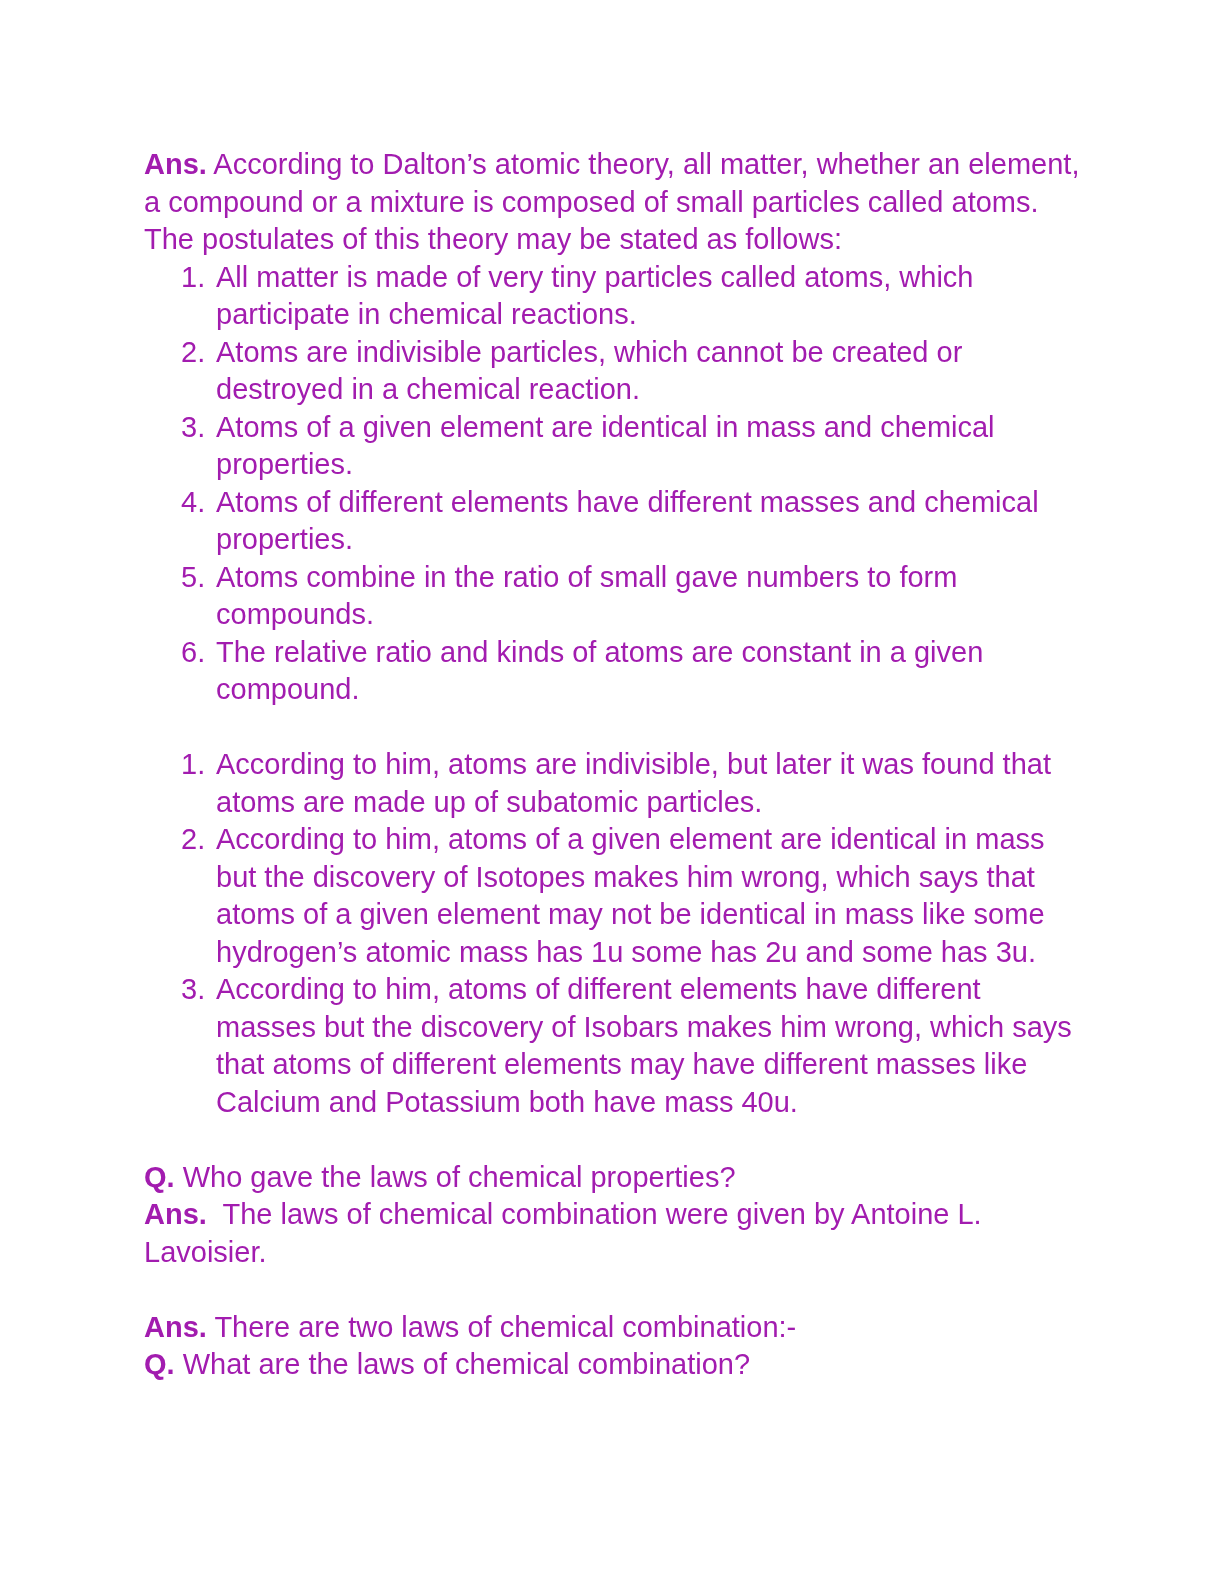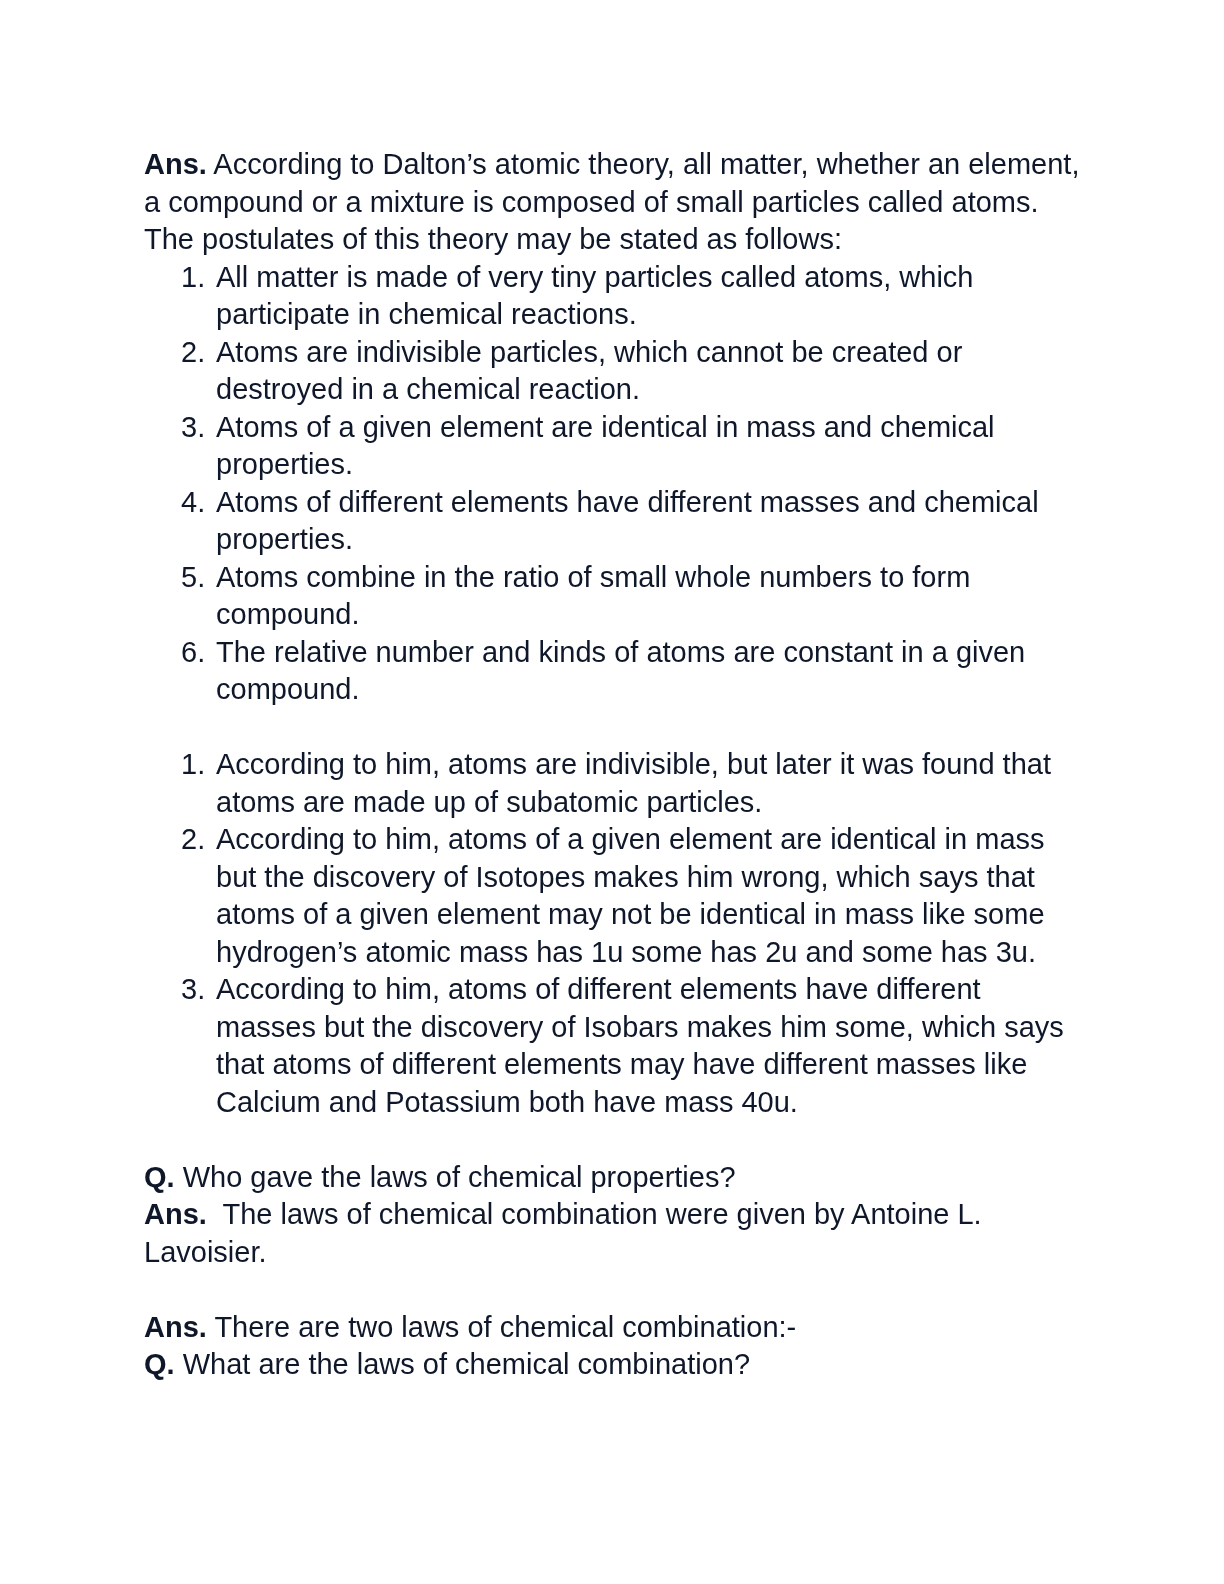--- a/index.html
+++ b/index.html
@@ -6,21 +6,21 @@
   .page {
     position: relative;
     width: 1224px;
     height: 1584px;
     background: #ffffff;
     box-sizing: border-box;
     padding: 146px 144px 0 144px;
     font-family: "Liberation Sans", sans-serif;
     font-size: 29px;
     line-height: 37.5px;
-    color: #0f172a;
+    color: #a21caf;
     overflow: hidden;
   }
   .para { margin: 0; }
   .para .lbl { font-weight: 700; }
   .para .txt, .li .txt { white-space: pre-wrap; }
   .blank { height: 37.5px; }
   .list { margin: 0; }
   .li { display: flex; }
   .li .num {
     flex: 0 0 72px;
@@ -50,43 +50,43 @@
     <div class="li">
       <span class="num">3.</span>
       <span class="txt">Atoms of a given element are identical in mass and chemical properties.</span>
     </div>
     <div class="li">
       <span class="num">4.</span>
       <span class="txt">Atoms of different elements have different masses and chemical properties.</span>
     </div>
     <div class="li">
       <span class="num">5.</span>
-      <span class="txt">Atoms combine in the ratio of small whole numbers to form compound.</span>
+      <span class="txt">Atoms combine in the ratio of small gave numbers to form compounds.</span>
     </div>
     <div class="li">
       <span class="num">6.</span>
-      <span class="txt">The relative number and kinds of atoms are constant in a given compound.</span>
+      <span class="txt">The relative ratio and kinds of atoms are constant in a given compound.</span>
     </div>
   </div>
 
   <div class="blank"></div>
 
 
   <div class="list">
     <div class="li">
       <span class="num">1.</span>
       <span class="txt">According to him, atoms are indivisible, but later it was found that atoms are made up of subatomic particles.</span>
     </div>
     <div class="li">
       <span class="num">2.</span>
       <span class="txt">According to him, atoms of a given element are identical in mass but the discovery of Isotopes makes him wrong, which says that atoms of a given element may not be identical in mass like some hydrogen’s atomic mass has 1u some has 2u and some has 3u.</span>
     </div>
     <div class="li">
       <span class="num">3.</span>
-      <span class="txt">According to him, atoms of different elements have different masses but the discovery of Isobars makes him some, which says that atoms of different elements may have different masses like Calcium and Potassium both have mass 40u.</span>
+      <span class="txt">According to him, atoms of different elements have different masses but the discovery of Isobars makes him wrong, which says that atoms of different elements may have different masses like Calcium and Potassium both have mass 40u.</span>
     </div>
   </div>
 
   <div class="blank"></div>
 
   <p class="para">
     <span class="lbl">Q.</span><span class="txt"> Who gave the laws of chemical properties?</span>
   </p>
   <p class="para">
     <span class="lbl">Ans.</span><span class="txt">  The laws of chemical combination were given by Antoine L. Lavoisier.</span>

